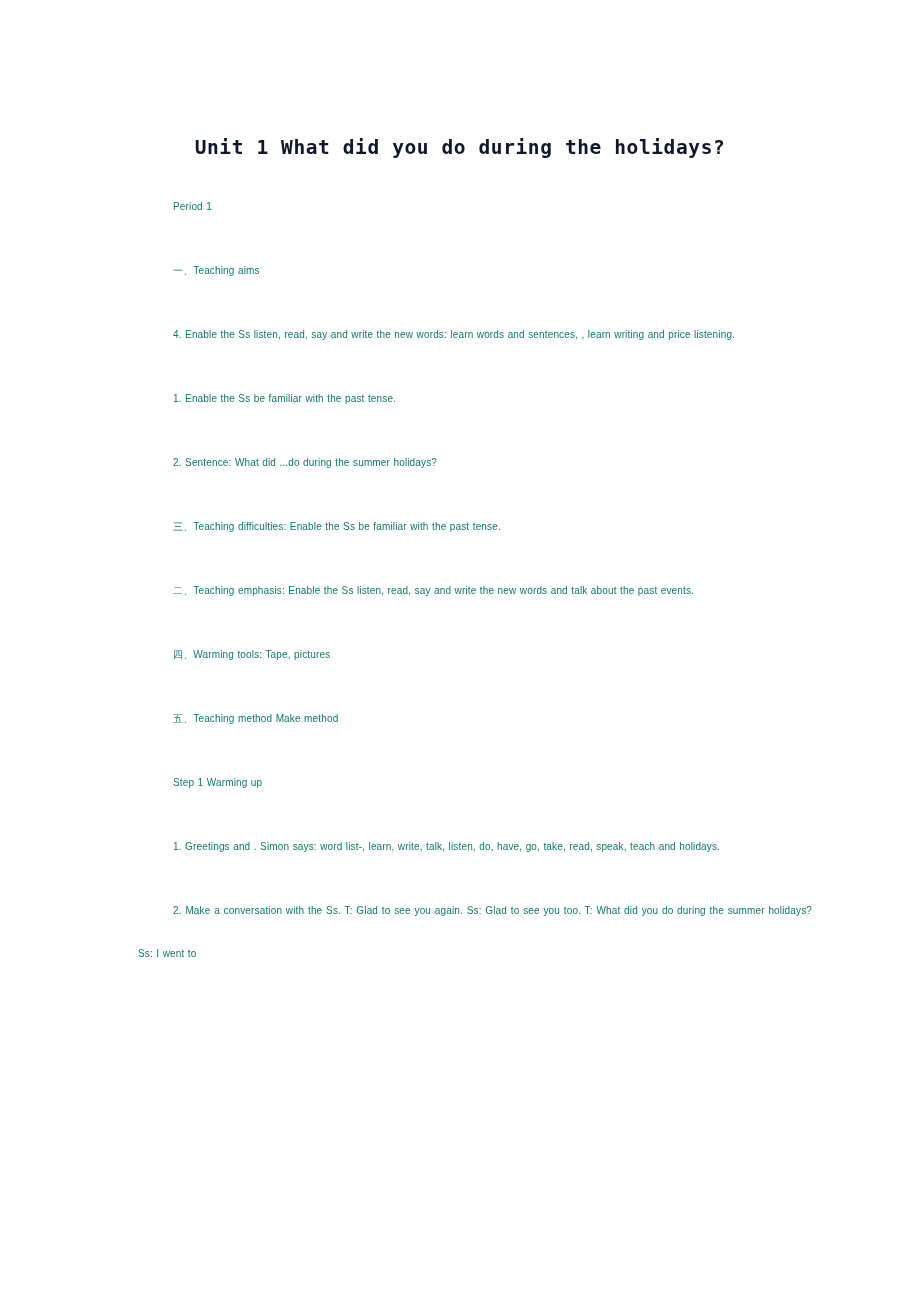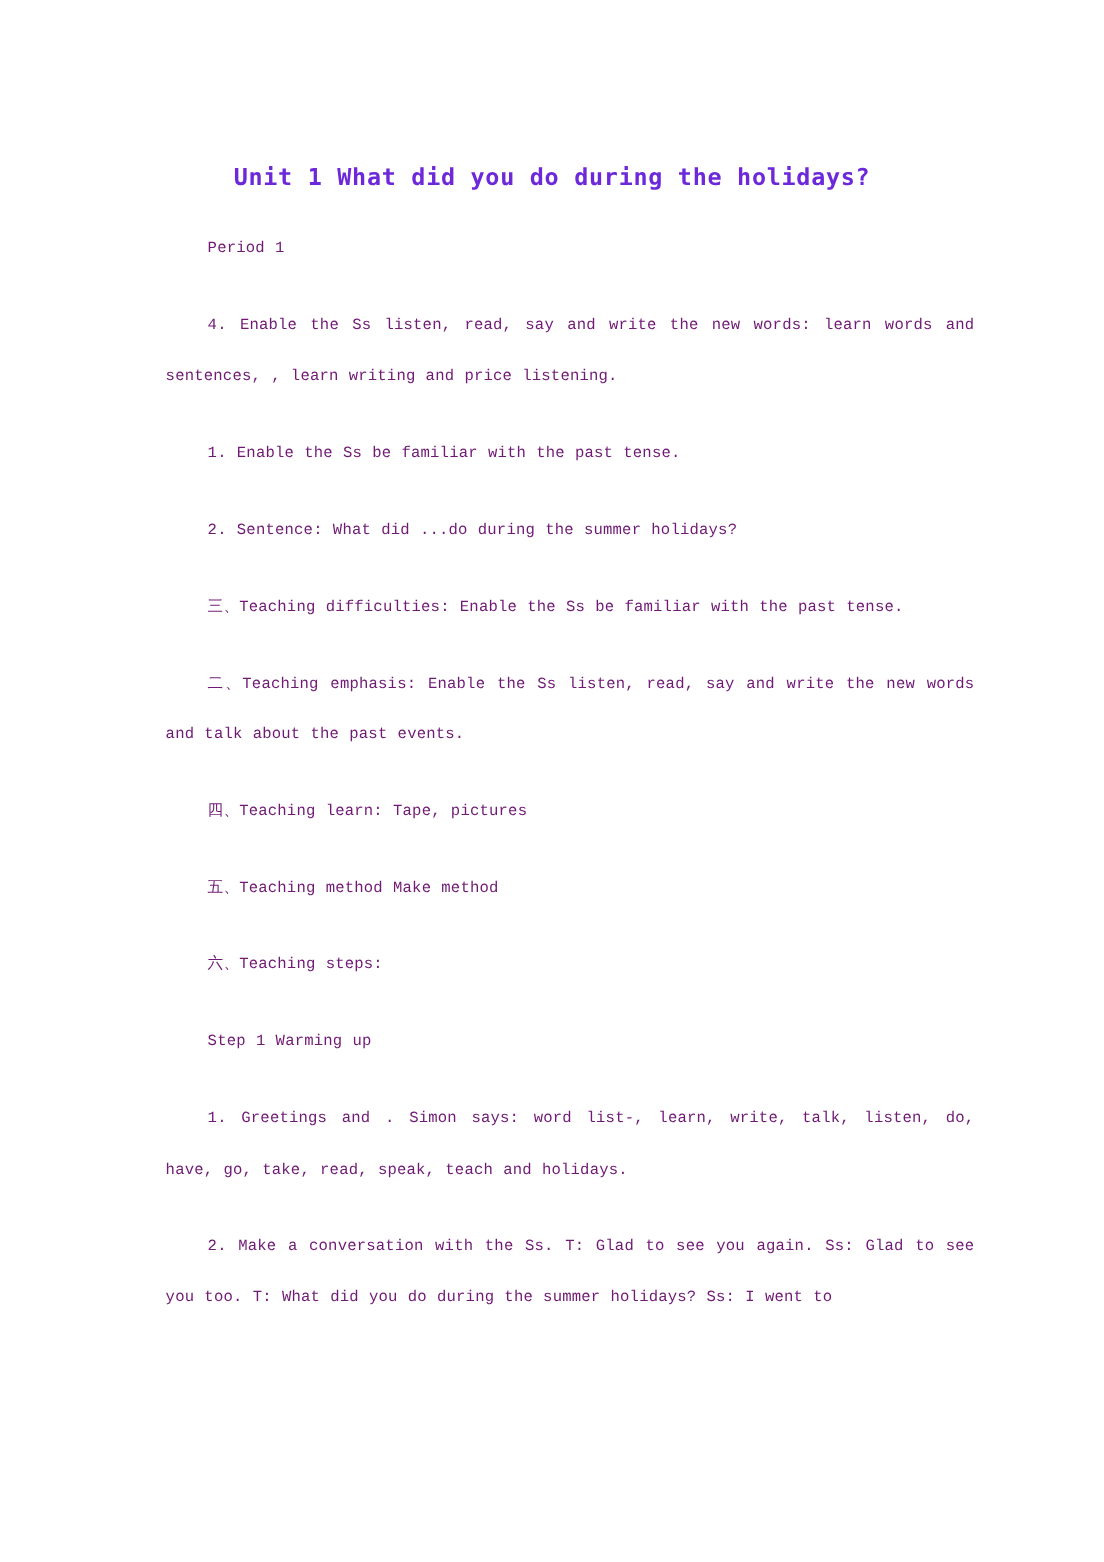--- a/index.html
+++ b/index.html
@@ -18,38 +18,38 @@
     background: #ffffff;
     overflow: hidden;
     box-sizing: border-box;
   }
   .doc-title {
     position: absolute;
     left: 0;
     top: 122px;
     width: 920px;
     text-align: center;
-    color: #6d28d9;
+    color: #0f172a;
     font-family: "DejaVu Sans Mono", "Liberation Mono", monospace;
     font-weight: bold;
     font-size: 19.5px;
     letter-spacing: 0.6px;
     white-space: nowrap;
     line-height: 26px;
   }
   .body-block {
     position: absolute;
     left: 138px;
     top: 186px;
     width: 674px;
   }
   .para {
-    color: #701a75;
-    font-family: Liberation Mono, monospace;
-    font-size: 13px;
+    color: #0f766e;
+    font-family: Liberation Sans, sans-serif;
+    font-size: 10px;
     line-height: 42.5px;
     letter-spacing: 0.15px;
     margin: 0 0 21.5px 0;
     text-align: justify;
     text-justify: inter-word;
     word-spacing: 0.5px;
   }
   .para:last-child {
     margin-bottom: 0;
   }
@@ -64,36 +64,36 @@
 <body>
 
 <div class="page">
 
   <h1 class="doc-title">Unit 1 What did you do during the holidays?</h1>
 
   <div class="body-block">
 
     <p class="para indent nowrap-line">Period 1</p>
 
+    <p class="para indent nowrap-line">一、Teaching aims</p>
 
     <p class="para indent">4. Enable the Ss listen, read, say and write the new words: learn words and sentences, , learn writing and price listening.</p>
 
     <p class="para indent nowrap-line">1. Enable the Ss be familiar with the past tense.</p>
 
     <p class="para indent nowrap-line">2. Sentence: What did ...do during the summer holidays?</p>
 
     <p class="para indent nowrap-line">三、Teaching difficulties: Enable the Ss be familiar with the past tense.</p>
 
     <p class="para indent">二、Teaching emphasis: Enable the Ss listen, read, say and write the new words and talk about the past events.</p>
 
-    <p class="para indent nowrap-line">四、Teaching learn: Tape, pictures</p>
+    <p class="para indent nowrap-line">四、Warming tools: Tape, pictures</p>
 
     <p class="para indent nowrap-line">五、Teaching method Make method</p>
 
-    <p class="para indent nowrap-line">六、Teaching steps:</p>
 
     <p class="para indent nowrap-line">Step 1 Warming up</p>
 
     <p class="para indent">1. Greetings and . Simon says: word list-, learn, write, talk, listen, do, have, go, take, read, speak, teach and holidays.</p>
 
     <p class="para indent">2. Make a conversation with the Ss. T: Glad to see you again. Ss: Glad to see you too. T: What did you do during the summer holidays? Ss: I went to</p>
 
   </div>
 
 </div>

